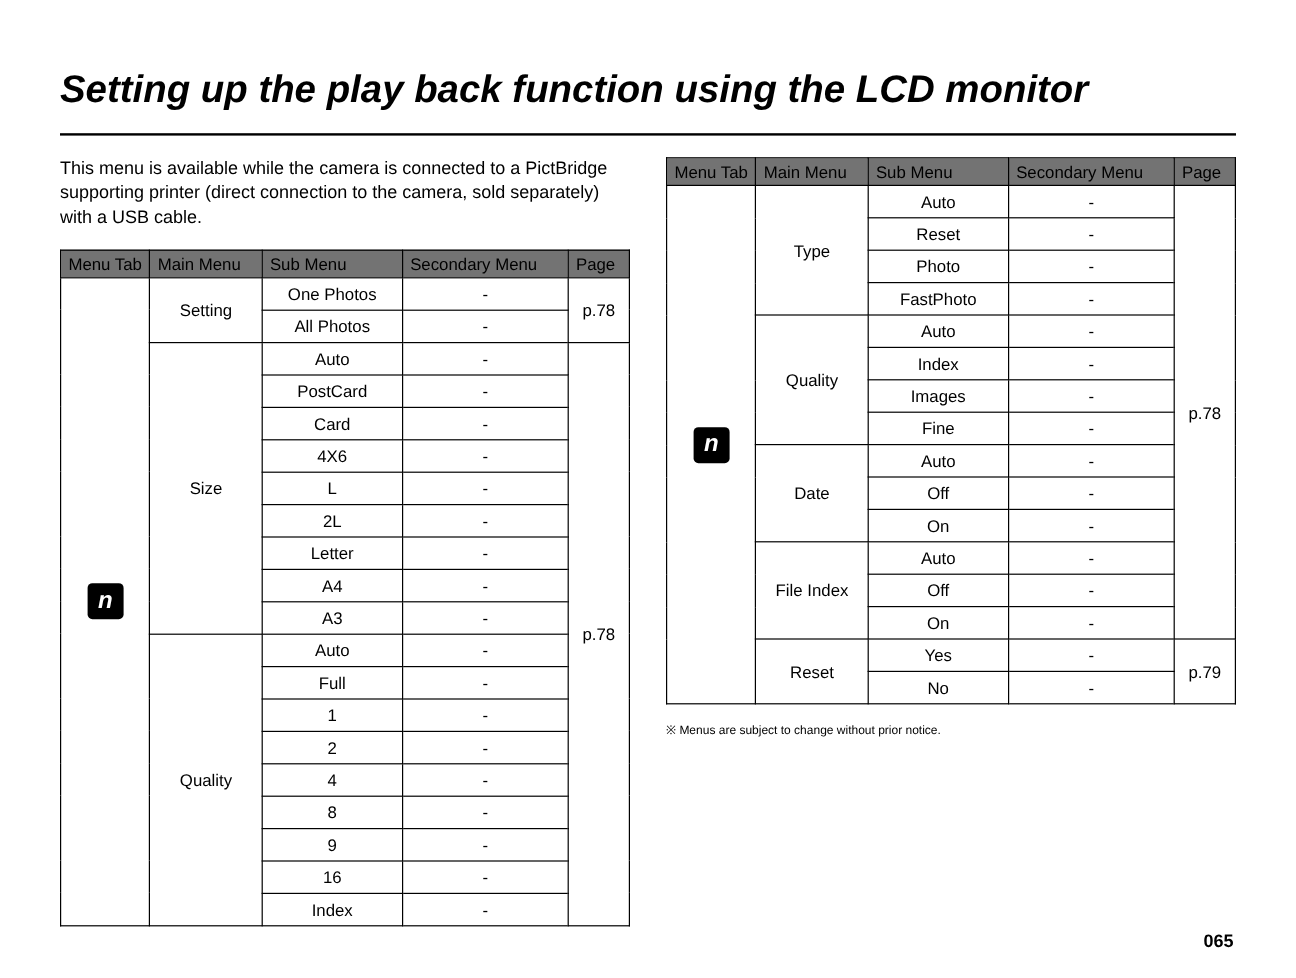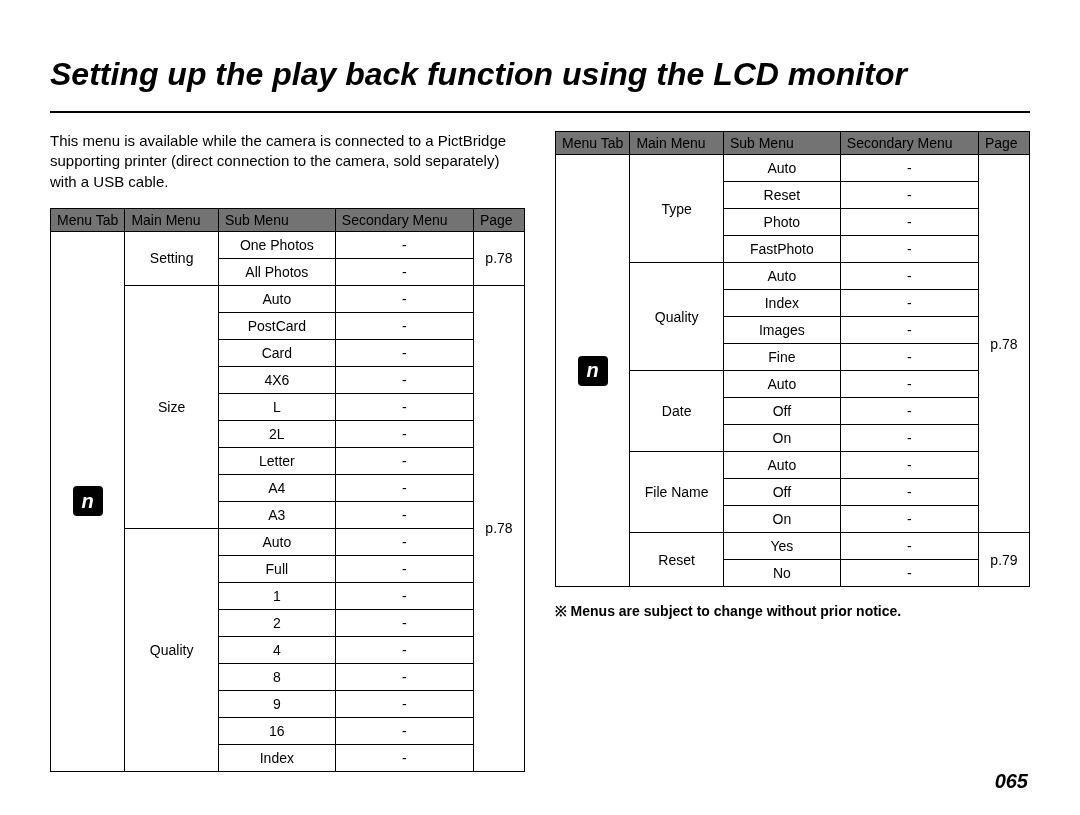--- a/index.html
+++ b/index.html
@@ -68,31 +68,29 @@
     border-radius: 4px;
     display: inline-flex;
     align-items: center;
     justify-content: center;
     color: #fff;
     font-size: 20px;
     font-style: italic;
     font-weight: bold;
   }
   .note {
-    font-size: 14px;
+    font-size: 10px;
     margin-top: 14px;
-    font-weight: bold;
   }
   .page-num {
     position: absolute;
     right: 52px;
     bottom: 22px;
-    font-size: 20px;
+    font-size: 15px;
     font-weight: bold;
-    font-style: italic;
   }
 </style>
 </head>
 <body>
 
 <div class="page">
   <div class="title">Setting up the play back function using the LCD monitor</div>
 
   <div class="columns">
 
@@ -269,21 +267,21 @@
             </tr>
             <tr>
               <td>Off</td>
               <td>-</td>
             </tr>
             <tr>
               <td>On</td>
               <td>-</td>
             </tr>
             <tr>
-              <td rowspan="3">File Name</td>
+              <td rowspan="3">File Index</td>
               <td>Auto</td>
               <td>-</td>
             </tr>
             <tr>
               <td>Off</td>
               <td>-</td>
             </tr>
             <tr>
               <td>On</td>
               <td>-</td>

